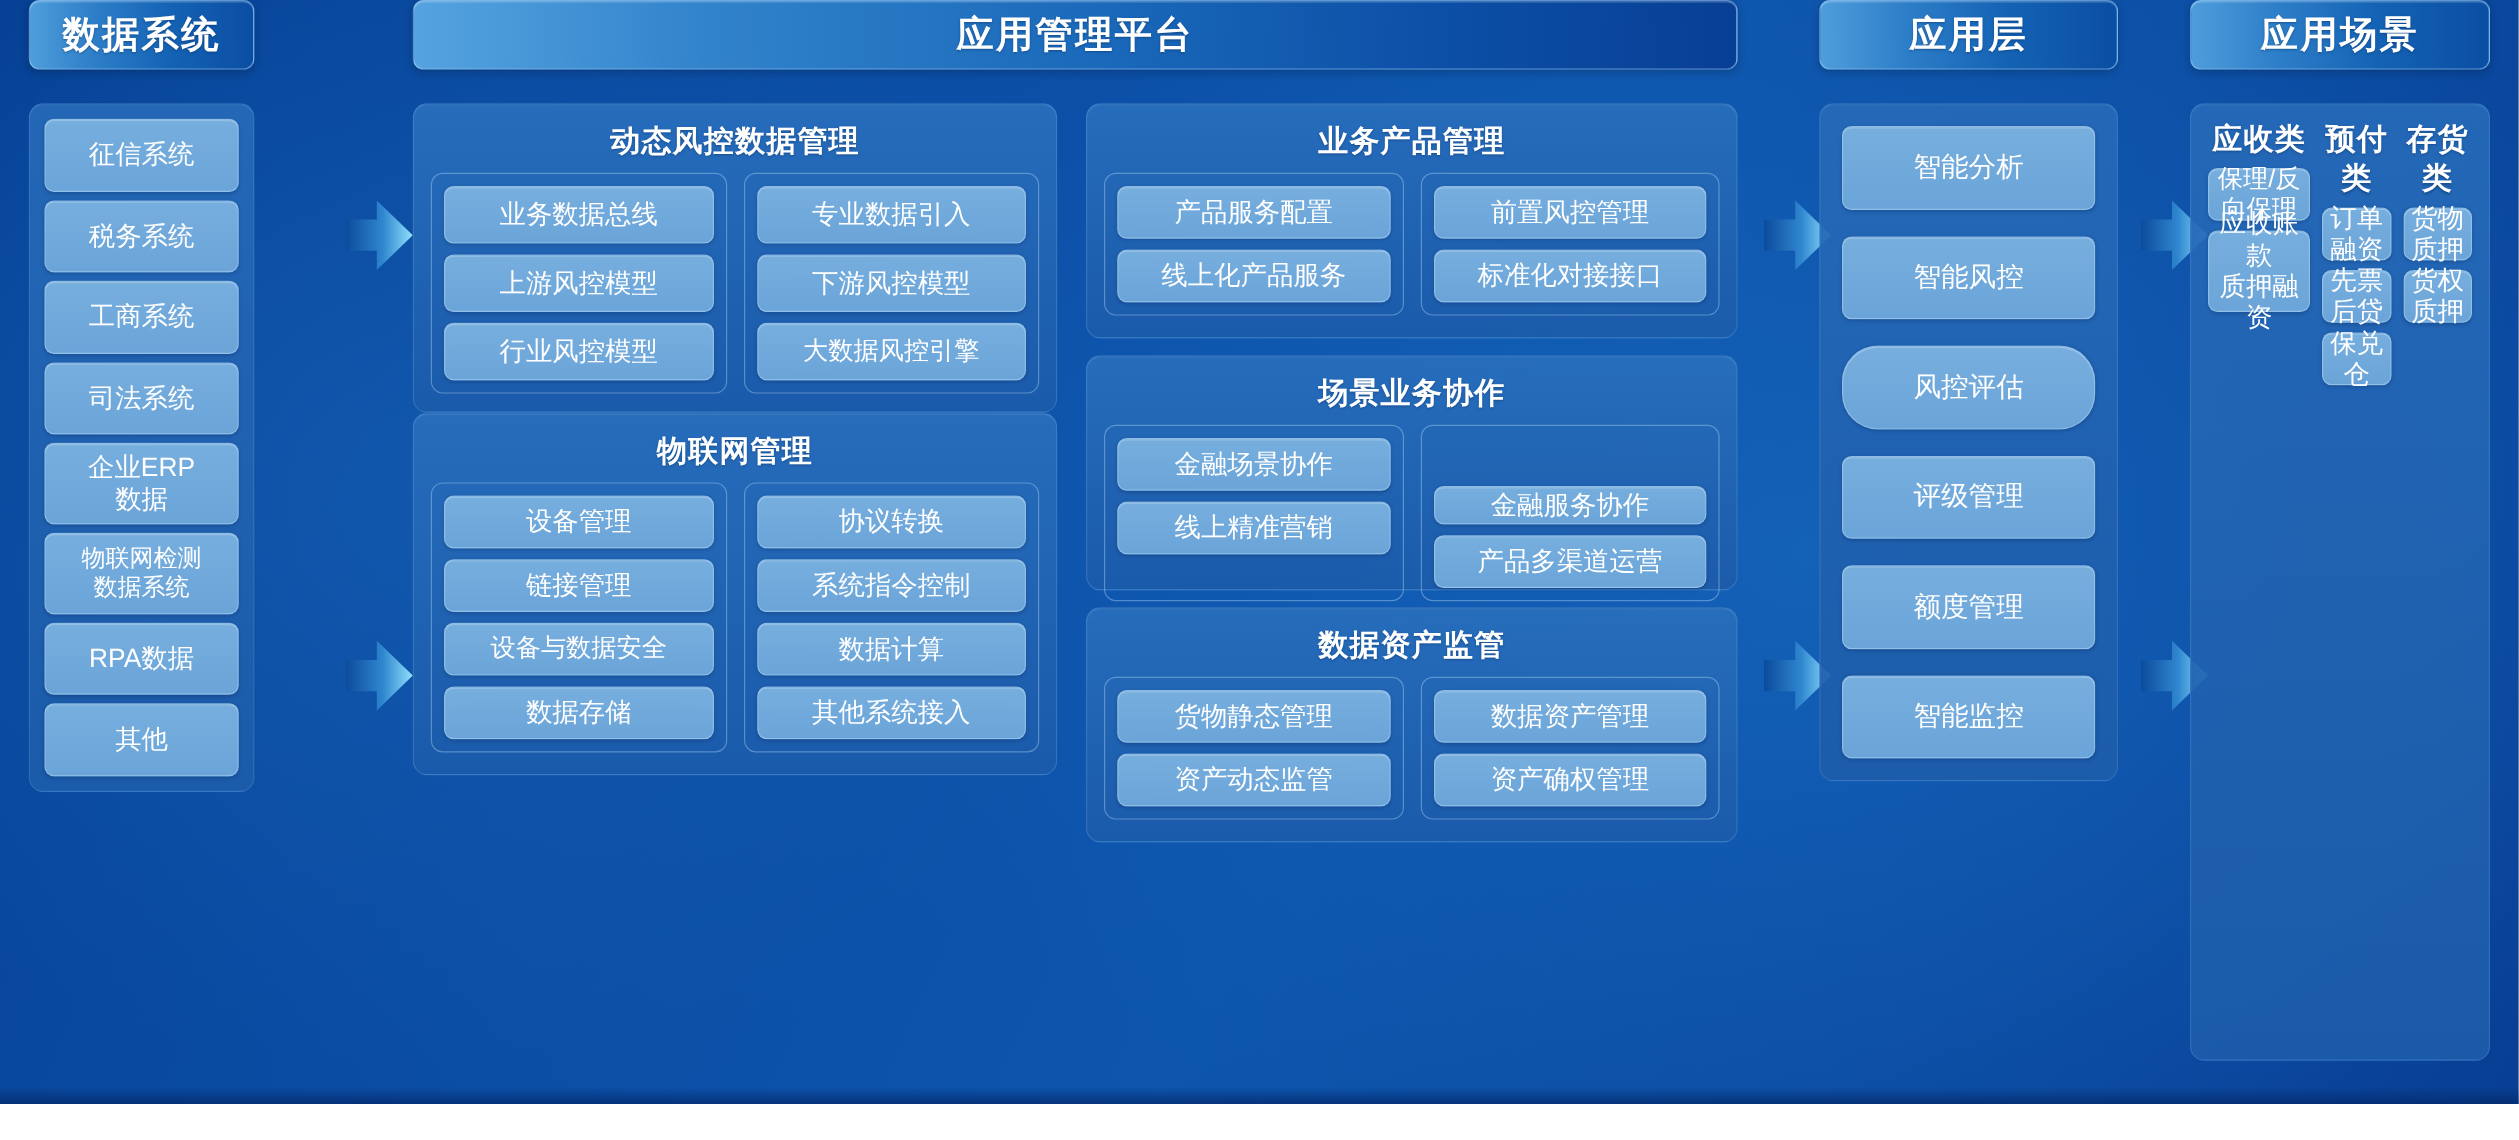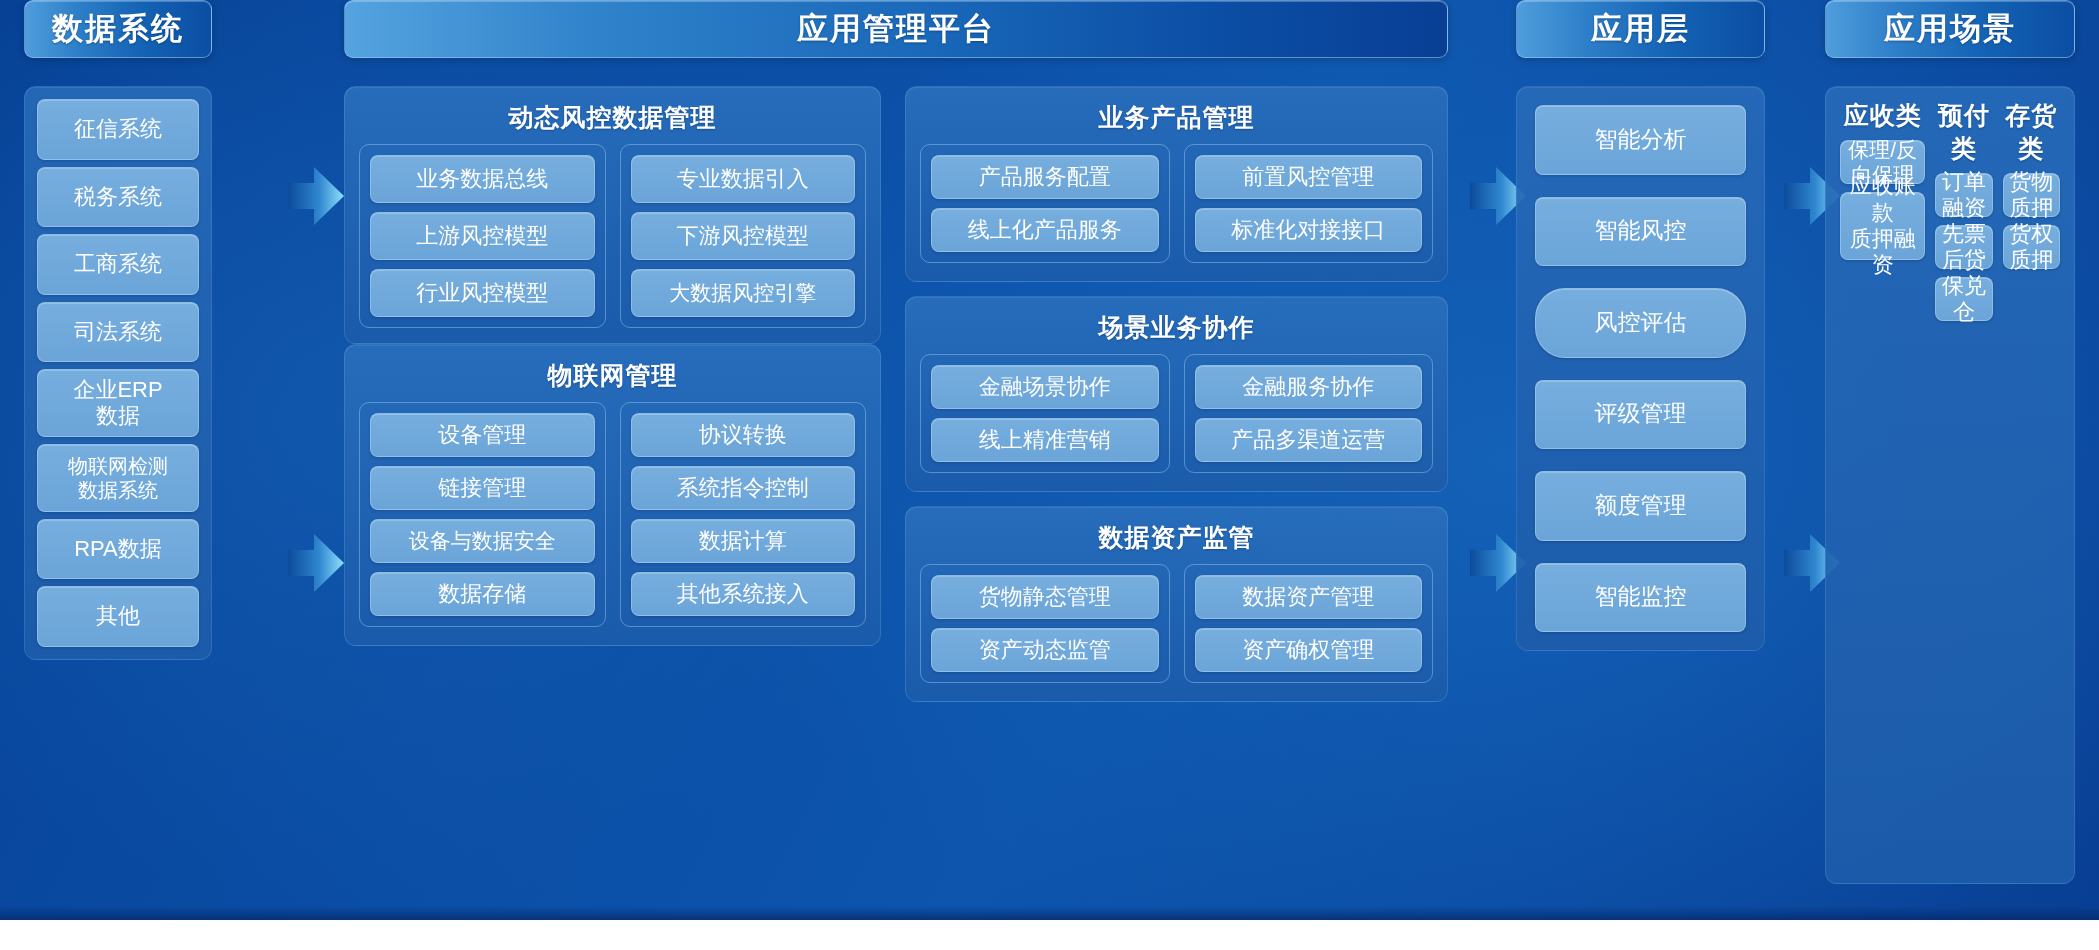--- a/index.html
+++ b/index.html
@@ -197,21 +197,21 @@
       </div>
 
       <div class="module" style="height:196px; margin-top:14px;">
         <div class="module-title">场景业务协作</div>
         <div class="module-cols">
           <div class="groupbox">
             <div class="chip" style="height:44px;">金融场景协作</div>
             <div class="chip" style="height:44px;">线上精准营销</div>
           </div>
           <div class="groupbox">
-            <div class="chip" style="height:44px;">金融服务协作</div>
+            <div class="chip" style="height:32px;margin-top:40px;">金融服务协作</div>
             <div class="chip" style="height:44px;">产品多渠道运营</div>
           </div>
         </div>
       </div>
 
       <div class="module" style="height:196px; margin-top:14px;">
         <div class="module-title">数据资产监管</div>
         <div class="module-cols">
           <div class="groupbox">
             <div class="chip" style="height:44px;">货物静态管理</div>

